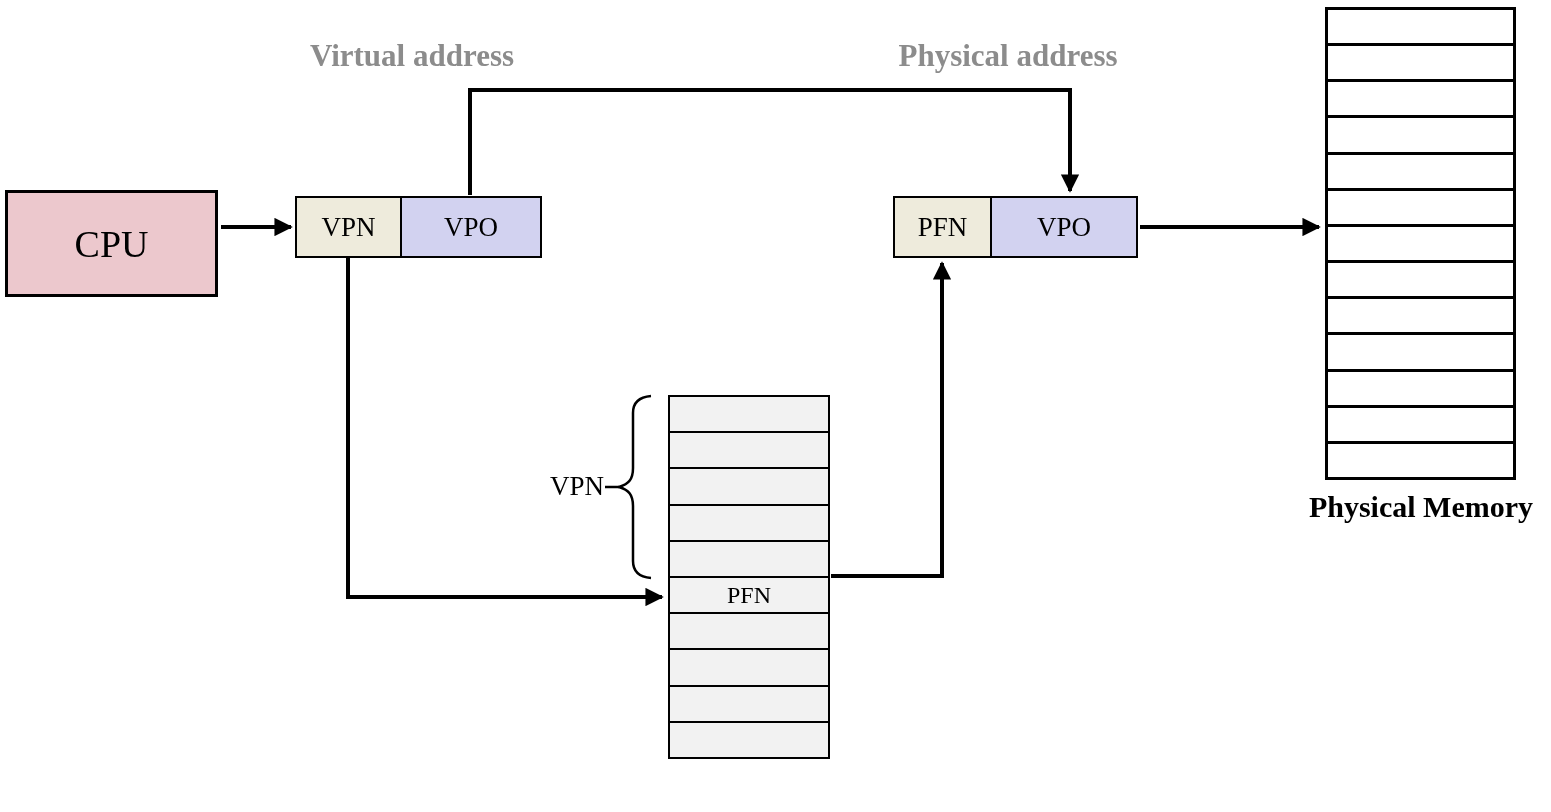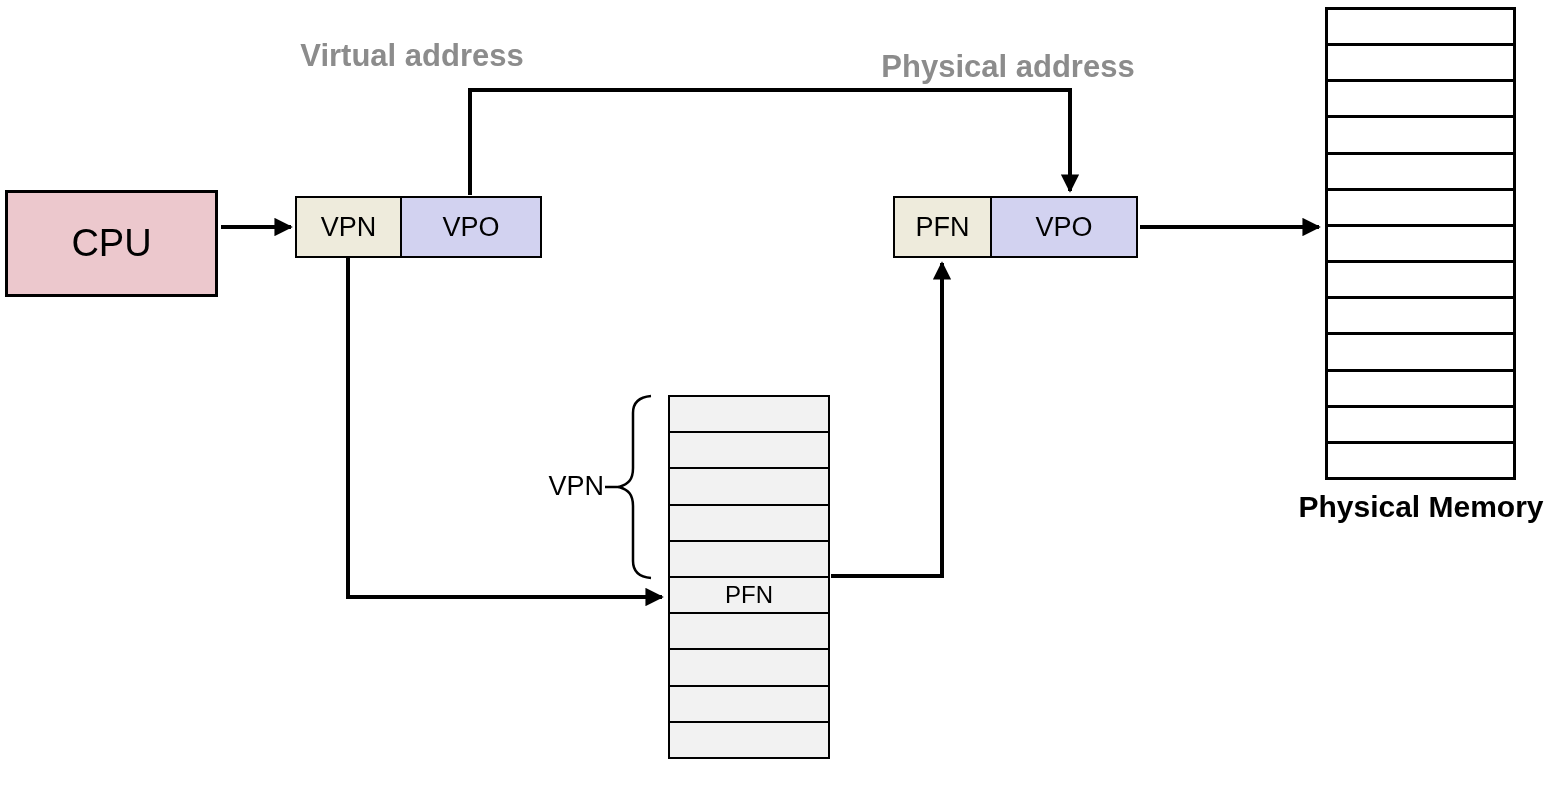--- a/index.html
+++ b/index.html
@@ -7,21 +7,21 @@
     --field-beige:#eeebdc;
     --field-lavender:#d2d2f0;
     --page-table-cell:#f2f2f2;
     --memory-cell:#ffffff;
     --stroke:#000000;
     --muted-label:#8c8c8c;
   }
   html,body{margin:0;padding:0;background:#fff;}
   #canvas{
     position:relative;width:1551px;height:768px;background:#fff;overflow:hidden;
-    font-family:Liberation Sans, sans-serif;color:#000;
+    font-family:Liberation Serif, serif;color:#000;
   }
   .abs{position:absolute;}
   svg.overlay{position:absolute;left:0;top:0;width:1551px;height:812px;pointer-events:none;}
 
   .gray-title{
     font-size:31px;font-weight:bold;color:var(--muted-label);
     text-align:center;white-space:nowrap;
   }
   .black-title{
     font-size:30px;font-weight:bold;color:#000;text-align:center;white-space:nowrap;
@@ -68,21 +68,21 @@
     border:3px solid var(--stroke);
   }
   .phys-mem .cell{flex:1;background:var(--memory-cell);box-sizing:border-box;}
   .phys-mem .cell + .cell{border-top:3px solid var(--stroke);}
 
   .vpn-brace-label{
     left:504px;top:471px;width:100px;text-align:right;
     font-size:27px;white-space:nowrap;
   }
   .virtual-address-label{left:262px;top:38px;width:300px;}
-  .physical-address-label{left:858px;top:49px;width:300px;}
+  .physical-address-label{left:858px;top:38px;width:300px;}
   .page-table-label{left:649px;top:769px;width:200px;}
   .phys-mem-label{left:1271px;top:490px;width:300px;}
 </style>
 </head>
 <body>
 
 <div id="canvas">
 
   <div class="abs gray-title virtual-address-label">Virtual address</div>
   <div class="abs gray-title physical-address-label">Physical address</div>

